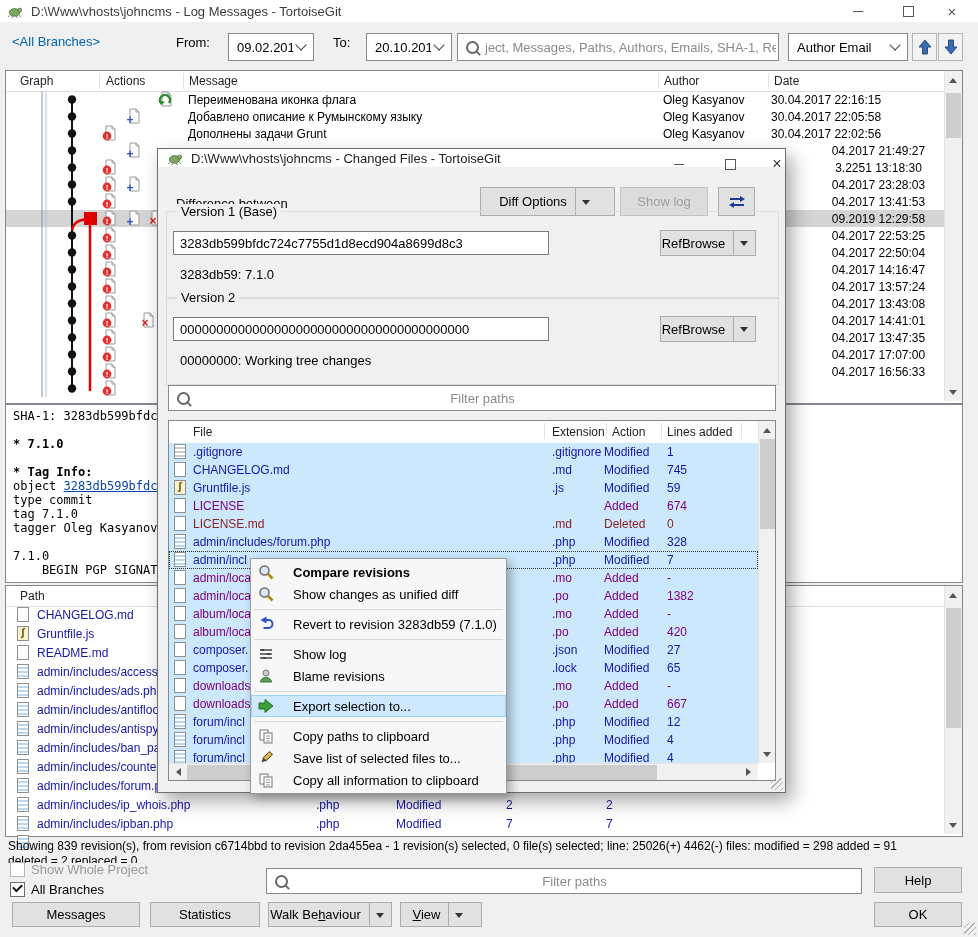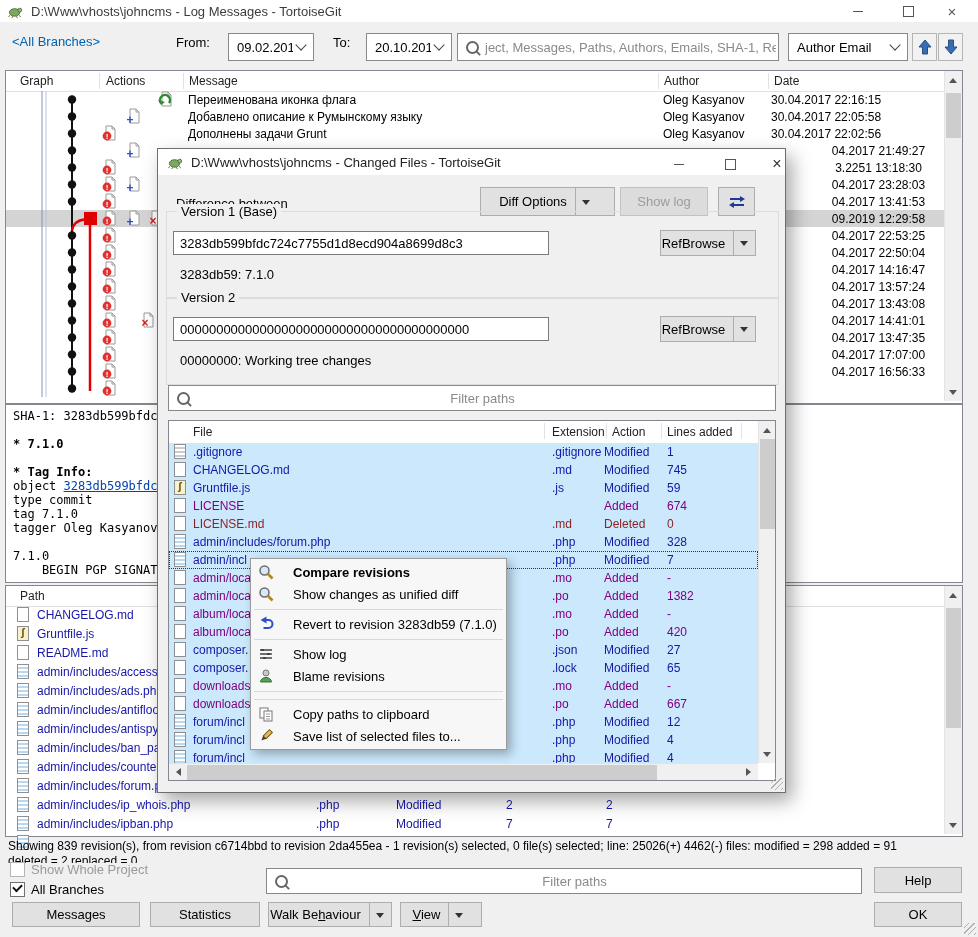--- a/index.html
+++ b/index.html
@@ -76,21 +76,21 @@
   .btn{position:absolute;background:#e1e1e1;border:1px solid #adadad;display:flex;align-items:center;justify-content:center;font-size:13px;box-sizing:border-box;}
   .btn .dropsep{width:1px;height:100%;background:#adadad;margin-left:8px;}
   .darr{width:0;height:0;border:4px solid transparent;border-top:5px solid #333;margin:5px 6px 0 6px;}
   #bigfilter{position:absolute;left:266px;top:868px;width:596px;height:26px;background:#fff;border:1px solid #888;display:flex;align-items:center;box-sizing:border-box;}
   #bigfilter input{border:none;outline:none;flex:1;font:13px "Liberation Sans",sans-serif;text-align:center;background:transparent;}
   .grip{position:absolute;right:2px;bottom:2px;width:12px;height:12px;background:
     repeating-linear-gradient(135deg,transparent 0 3px,#b0b0b0 3px 4px);}
   
   #dialog{position:absolute;left:157px;top:148px;width:629px;height:645px;background:#f0f0f0;
           border:1px solid #6e6e6e;box-shadow:6px 8px 18px rgba(0,0,0,.35);z-index:10;box-sizing:border-box;}
-  #dialog .dtitle{position:absolute;left:0;top:0;right:0;height:26px;background:#fff;display:flex;align-items:center;}
+  #dialog .dtitle{position:absolute;left:0;top:0;right:0;height:18px;background:#fff;display:flex;align-items:center;}
   #dialog .dtitle .title{margin-left:8px;font-size:13px;color:#222;}
   #dialog .dtitle .appicon{margin-left:10px;}
   .dwbtn{position:absolute;top:0;width:42px;height:30px;display:flex;align-items:center;justify-content:center;color:#333;}
   .fieldset{position:absolute;border:1px solid #dcdcdc;}
   .fieldset .legend{position:absolute;top:-8px;left:10px;background:#f0f0f0;padding:0 4px;font-size:13px;}
   .txtinput{position:absolute;background:#fff;border:1px solid #7a7a7a;font:13px "Liberation Sans",sans-serif;padding:0 6px;box-sizing:border-box;}
   .caption{position:absolute;font-size:13px;}
   #dfilter{position:absolute;left:10px;top:236px;width:608px;height:26px;background:#fff;border:1px solid #888;display:flex;align-items:center;box-sizing:border-box;}
   #dfilter input{border:none;outline:none;flex:1;font:13px "Liberation Sans",sans-serif;text-align:center;background:transparent;}
   #filelist{position:absolute;left:10px;top:271px;width:608px;height:361px;background:#fff;border:1px solid #828790;box-sizing:border-box;overflow:hidden;}
@@ -790,31 +790,45 @@
       <span class="mlabel">Show log</span>
     </div>
     <div class="mi">
       <span class="mic"><svg width="16" height="16" viewBox="0 0 16 16">
           <circle cx="8" cy="5" r="3" fill="#c9c9c9" stroke="#777"></circle>
           <path d="M2.5 14 a5.5 4.5 0 0 1 11 0 z" fill="#58a058" stroke="#3c703c"></path>
         </svg></span>
       <span class="mlabel">Blame revisions</span>
     </div>
     <div class="msep"></div>
+    <div class="mi hl">
+      <span class="mic"><svg width="16" height="16" viewBox="0 0 16 16">
+          <path d="M1 5 h6 V1.5 L15 8 7 14.5 V11 H1 Z" fill="#3aa03a" stroke="#257025"></path>
+        </svg></span>
+      <span class="mlabel">Export selection to...</span>
+    </div>
     <div class="msep"></div>
     <div class="mi">
       <span class="mic"><svg width="16" height="16" viewBox="0 0 16 16">
           <rect x="2" y="2" width="8" height="10" fill="#fff" stroke="#777"></rect>
           <rect x="6" y="5" width="8" height="10" fill="#fff" stroke="#777"></rect>
           <path d="M8 8 h4 M8 10.5 h4 M8 13 h4" stroke="#9a9a9a"></path>
         </svg></span>
       <span class="mlabel">Copy paths to clipboard</span>
     </div>
     <div class="mi">
       <span class="mic"><svg width="16" height="16" viewBox="0 0 16 16">
           <g transform="rotate(45 8 8)">
             <rect x="6" y="1" width="4" height="9" fill="#e8b94f" stroke="#6b5a23"></rect>
             <polygon points="6,10 10,10 8,14.5" fill="#3a3a3a"></polygon>
           </g>
         </svg></span>
       <span class="mlabel">Save list of selected files to...</span>
     </div>
+    <div class="mi">
+      <span class="mic"><svg width="16" height="16" viewBox="0 0 16 16">
+          <rect x="2" y="2" width="8" height="10" fill="#fff" stroke="#777"></rect>
+          <rect x="6" y="5" width="8" height="10" fill="#fff" stroke="#777"></rect>
+          <path d="M8 8 h4 M8 10.5 h4 M8 13 h4" stroke="#9a9a9a"></path>
+        </svg></span>
+      <span class="mlabel">Copy all information to clipboard</span>
+    </div>
   </div>
 
 </body></html>

